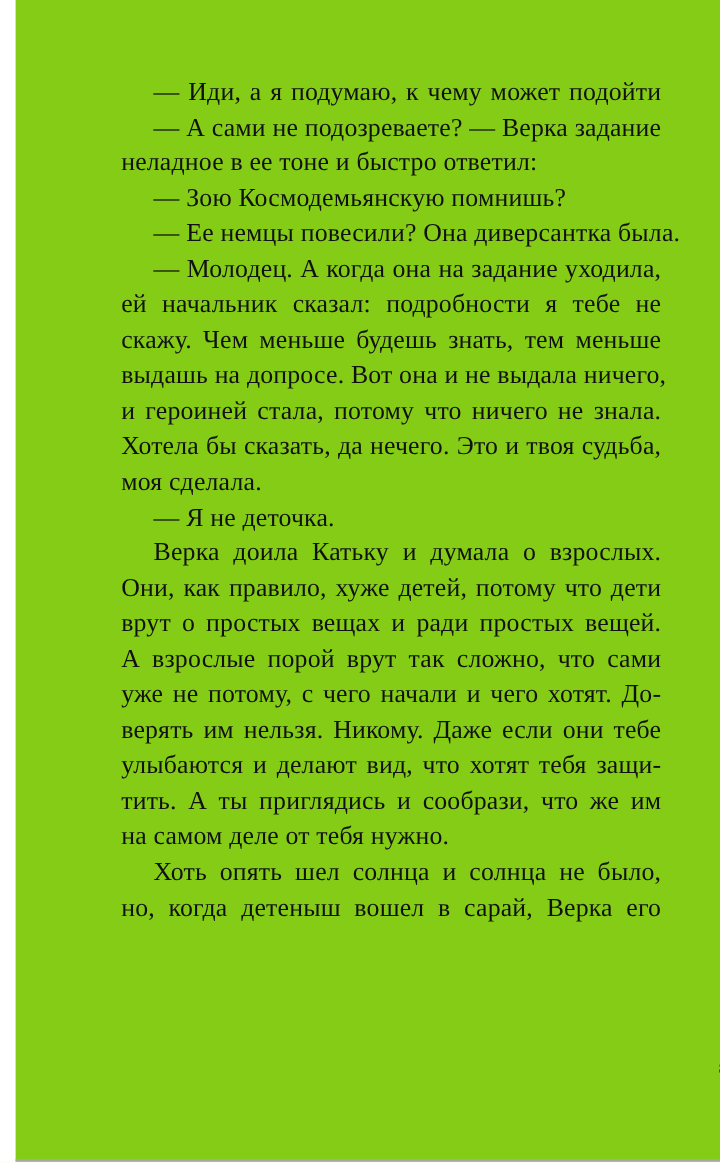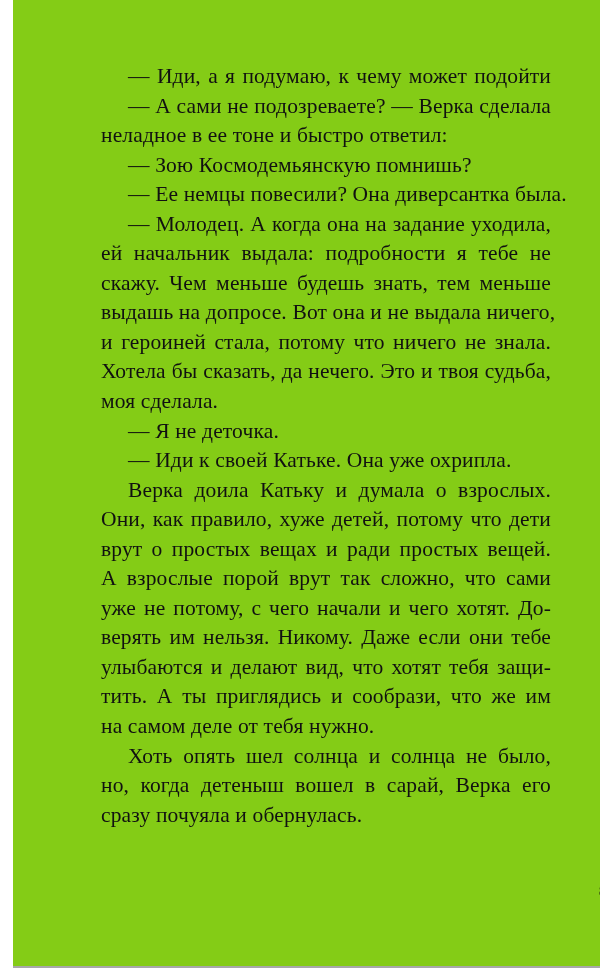--- a/index.html
+++ b/index.html
@@ -69,64 +69,60 @@
 <body>
 
 <div class="page">
   <div class="text-block">
 
     <div class="para">
       <span class="line indent">— Иди, а я подумаю, к чему может подойти</span>
     </div>
 
     <div class="para">
-      <span class="line indent">— А сами не подозреваете? — Верка сделала</span>
+      <span class="line indent">— А сами не подозреваете? — Верка задание</span>
       <span class="line last">неладное в ее тоне и быстро ответил:</span>
     </div>
 
     <div class="para">
       <span class="line indent last">— Зою Космодемьянскую помнишь?</span>
     </div>
 
     <div class="para">
       <span class="line indent">— Ее немцы повесили? Она диверсантка была.</span>
     </div>
 
     <div class="para">
       <span class="line indent">— Молодец. А когда она на задание уходила,</span>
-      <span class="line">ей начальник выдала: подробности я тебе не</span>
+      <span class="line">ей начальник сказал: подробности я тебе не</span>
       <span class="line">скажу. Чем меньше будешь знать, тем меньше</span>
       <span class="line">выдашь на допросе. Вот она и не выдала ничего,</span>
       <span class="line">и героиней стала, потому что ничего не знала.</span>
       <span class="line">Хотела бы сказать, да нечего. Это и твоя судьба,</span>
       <span class="line last">моя сделала.</span>
     </div>
 
     <div class="para">
       <span class="line indent last">— Я не деточка.</span>
     </div>
 
-    <div class="para">
-      <span class="line indent last">— Иди к своей Катьке. Она уже охрипла.</span>
-    </div>
 
     <div class="para">
       <span class="line indent">Верка доила Катьку и думала о взрослых.</span>
       <span class="line">Они, как правило, хуже детей, потому что дети</span>
       <span class="line">врут о простых вещах и ради простых вещей.</span>
       <span class="line">А взрослые порой врут так сложно, что сами</span>
       <span class="line">уже не потому, с чего начали и чего хотят. До-</span>
       <span class="line">верять им нельзя. Никому. Даже если они тебе</span>
       <span class="line">улыбаются и делают вид, что хотят тебя защи-</span>
       <span class="line">тить. А ты приглядись и сообрази, что же им</span>
       <span class="line last">на самом деле от тебя нужно.</span>
     </div>
 
     <div class="para">
       <span class="line indent">Хоть опять шел солнца и солнца не было,</span>
       <span class="line">но, когда детеныш вошел в сарай, Верка его</span>
-      <span class="line last">сразу почуяла и обернулась.</span>
     </div>
 
   </div>
 
   <div class="page-number">87</div>
 </div>
 
 </body></html>

